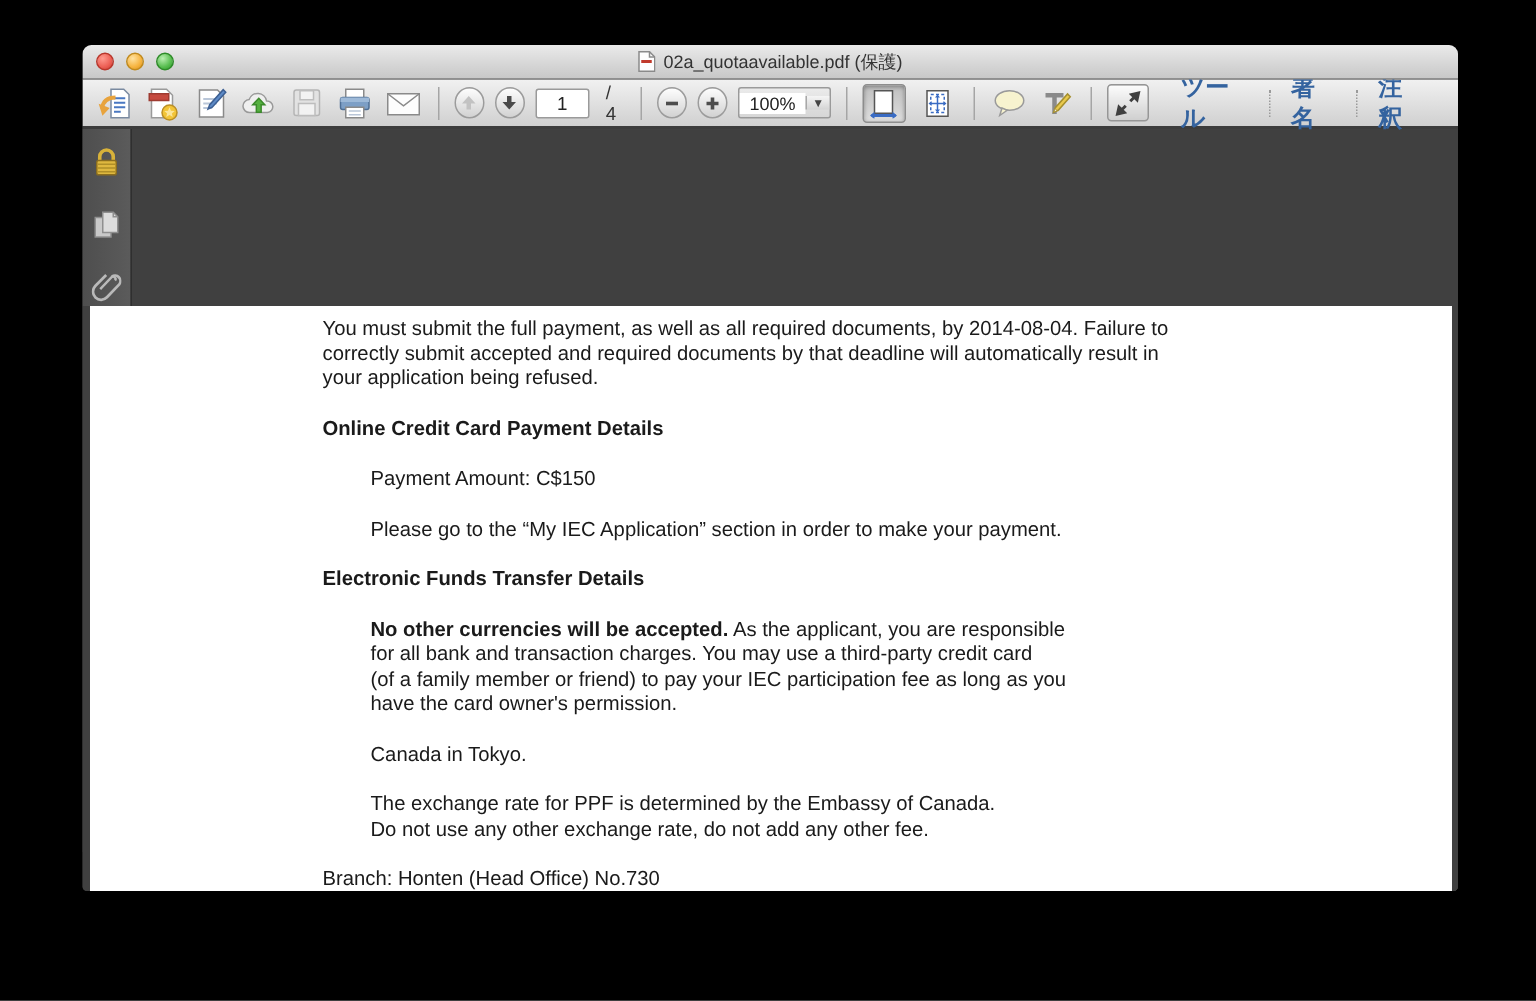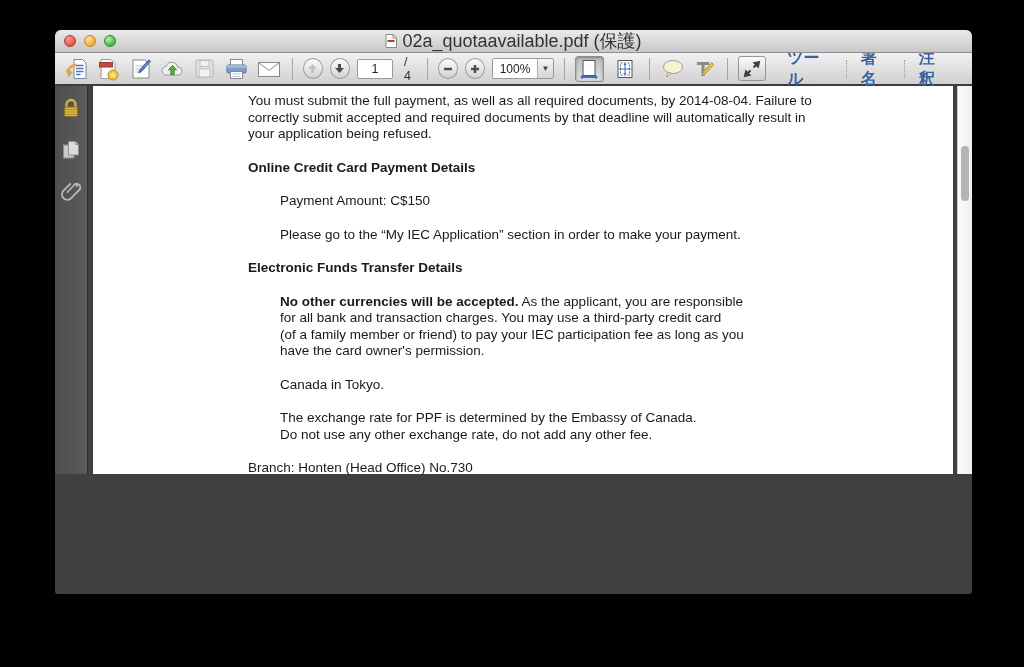--- a/index.html
+++ b/index.html
@@ -13,55 +13,55 @@
   
   .titlebar { position:relative; height:23px;
     background:linear-gradient(#eaeaea,#c8c8c8); border-bottom:1px solid #8f8f8f;
     display:flex; align-items:center; }
   .lights { position:absolute; left:9px; top:5px; display:flex; gap:8px; }
   .light { width:12px; height:12px; border-radius:50%; }
   .light.red   { background:radial-gradient(circle at 35% 30%, #ff9a8f,#ec5f55 60%,#c73b30); border:1px solid #b8372c; }
   .light.yellow{ background:radial-gradient(circle at 35% 30%, #ffe2a0,#f6b33e 60%,#d68f1f); border:1px solid #c08a1e; }
   .light.green { background:radial-gradient(circle at 35% 30%, #b9efb0,#57bd4f 60%,#2f9a2c); border:1px solid #2e8b29; }
   .title-center { margin:16px auto; display:flex; align-items:center; gap:5px;
-    font-size:18px; color:#333; }
+    font-size:12px; color:#333; }
 
   
   .toolbar { height:33px; background:linear-gradient(#f1f1f1,#d0d0d0);
     border-bottom:2px solid #3c3c3c; display:flex; align-items:center;
     padding:0 10px; gap:7px; }
   .tbtn { width:26px; height:26px; display:flex; align-items:center; justify-content:center; cursor:default; }
   .tsep { width:1px; height:22px; background:#a5a5a5; margin:0 3px; }
   .circle-btn { width:21px; height:21px; border-radius:50%;
     background:linear-gradient(#fdfdfd,#d2d2d2); border:1px solid #9c9c9c;
     display:flex; align-items:center; justify-content:center; }
   .page-input { width:36px; height:20px; border:1px solid #9a9a9a; border-radius:2px;
     background:#fff; text-align:center; font-size:12.5px; color:#222;
     font-family:"Liberation Sans",sans-serif; }
   .page-total { font-size:12.5px; color:#333; margin-left:4px; }
-  .zoom-combo { display:flex; height:21px; border:1px solid #9a9a9a; border-radius:2px; overflow:hidden; }
+  .zoom-combo { display:flex; height:21px; border:1px solid #9a9a9a; border-radius:2px; overflow:hidden;align-items:center; }
   .zoom-value { width:46px; background:#fff; font-size:12px; color:#222;
     display:flex; align-items:center; justify-content:center; }
   .zoom-arrow { width:17px; background:linear-gradient(#f5f5f5,#d4d4d4);
     border-left:1px solid #a8a8a8; display:flex; align-items:center; justify-content:center;
     font-size:8px; color:#444; }
   .mode-btn { width:30px; height:26px; border:1px solid #8d8d8d; border-radius:3px;
     display:flex; align-items:center; justify-content:center; }
   .mode-btn.pressed { background:linear-gradient(#bfbfbf,#dedede);
     box-shadow:inset 0 1px 3px rgba(0,0,0,.35); }
   .mode-btn.flat { border-color:transparent; }
   .raised-btn { width:30px; height:25px; border:1px solid #969696; border-radius:3px;
     background:linear-gradient(#fcfcfc,#cfcfcf);
     display:flex; align-items:center; justify-content:center; }
   .jp-group { margin-left:auto; display:flex; align-items:center; height:100%; }
   .jp-label { font-size:16px; font-weight:bold; color:#34639f; padding:0 14px; cursor:default; }
   .jp-sep { width:1px; height:18px; border-left:1px dotted #9a9a9a; }
 
   
-  .content { display:flex; height:388px; background:#404040; }
+  .content { display:flex; height:482px; background:#404040;flex-direction:column; }
   .sidebar { width:33px; background:linear-gradient(to right,#4e4e4e,#5b5b5b);
     border-right:1px solid #2f2f2f; display:flex; flex-direction:column;
     align-items:center; padding-top:10px; gap:18px; }
   .side-btn { width:24px; height:24px; display:flex; align-items:center; justify-content:center; }
 
   .viewport { flex:1; background:#404040; display:flex; }
   .page { background:#fff; margin-left:5px; flex:1; margin-right:0;
     padding:7px 20px 0 155px; font-size:13.5px; line-height:16.5px; color:#1a1a1a; }
   .page .block { margin:0 0 17px 0; }
   .page .h { font-weight:bold; }

